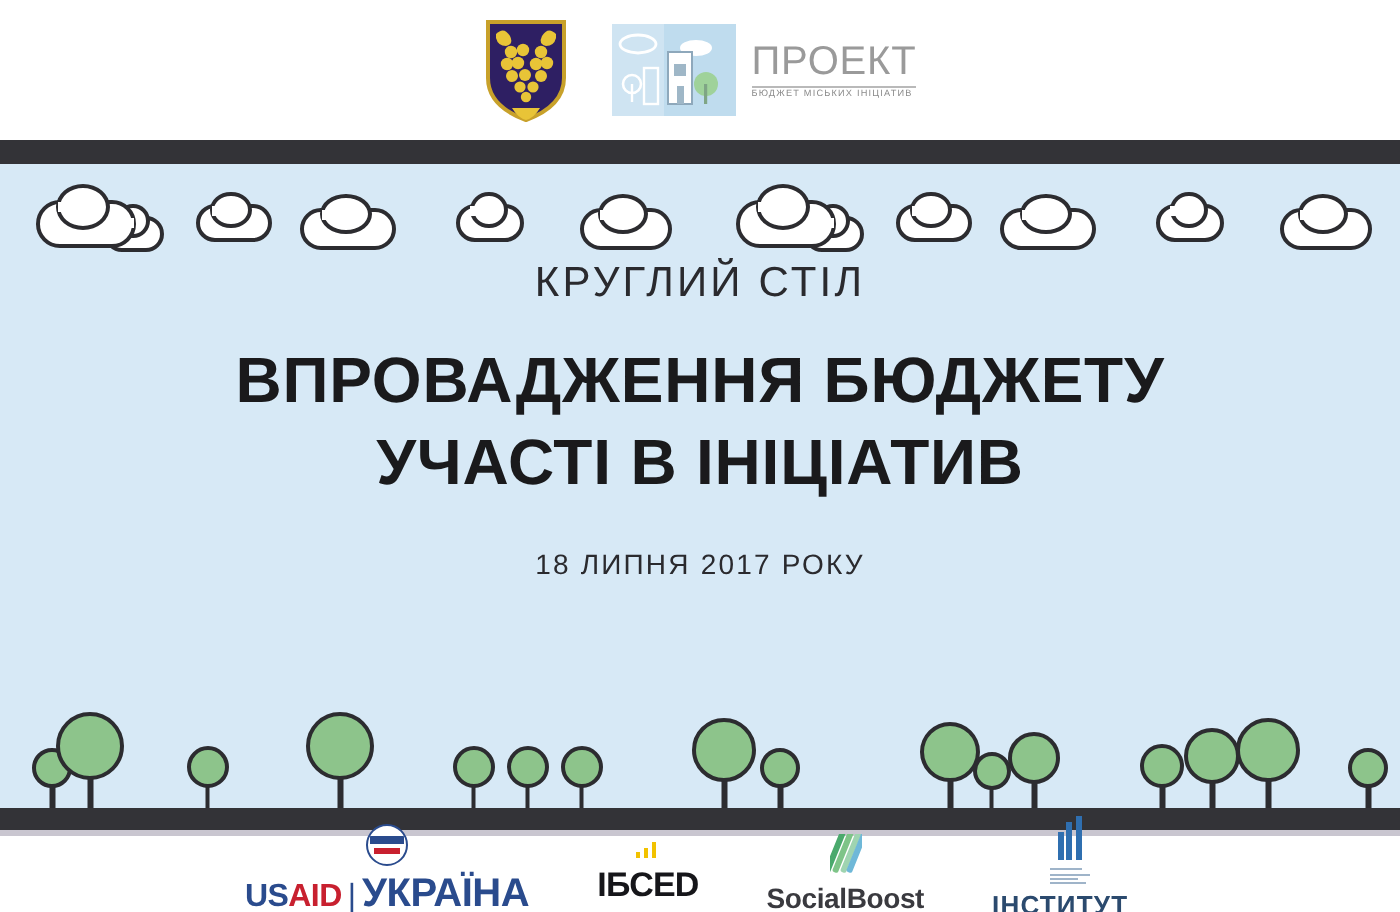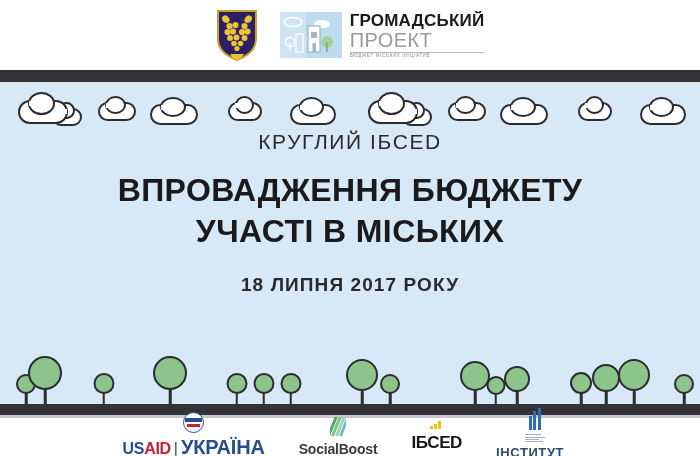--- a/index.html
+++ b/index.html
@@ -128,22 +128,22 @@
   .headline {
     margin-top: 16px;
     font-size: 32px;
     font-weight: bold;
     color: #1a1a1c;
     letter-spacing: .4px;
     line-height: 1.28;
   }
   .datestamp {
     margin-top: 22px;
-    font-size: 19px;
-    font-weight: bold;
+    font-size: 14px;
+    font-weight: normal;
     color: #2a2a2e;
     letter-spacing: 1.1px;
   }
 
   
   .tree-row {
     position: absolute;
     left: 0;
     bottom: 0;
     width: 700px;
@@ -298,21 +298,20 @@
           <rect x="31" y="20" width="6" height="6" fill="#9fb7c7"></rect>
           <rect x="32.5" y="31" width="3.5" height="9" fill="#9fb7c7"></rect>
           <circle cx="47" cy="30" r="6" fill="#9fd29a"></circle>
           <rect x="46" y="30" width="1.6" height="10" fill="#7fa585"></rect>
           <circle cx="10" cy="30" r="4.5" fill="none" stroke="#ffffff" stroke-width="1.3"></circle>
           <rect x="9.4" y="30" width="1.2" height="9" fill="#ffffff"></rect>
           <rect x="16" y="22" width="7" height="18" fill="none" stroke="#ffffff" stroke-width="1.2"></rect>
         </svg>
       </div>
       <div class="gp-text">
-        <div class="gp-line1">ГРОМАДСЬКИЙ</div>
         <div class="gp-line2">ПРОЕКТ</div>
         <div class="gp-rule"></div>
         <div class="gp-sub">БЮДЖЕТ МІСЬКИХ ІНІЦІАТИВ</div>
       </div>
     </div>
   </div>
 
   <div class="divider-dark"></div>
 
   <div class="sky">
@@ -349,24 +348,24 @@
         <div style="position: absolute; background: rgb(255, 255, 255); left: 510.56px; top: 15px; width: 18px; height: 5px; z-index: 2;"></div>
         <div class="cloud" style="left: 578px; top: 12px; width: 30px; height: 15px; border-radius: 15px; z-index: 2;"></div>
         <div class="cloud" style="left: 584.6px; top: 5.7px; width: 15px; height: 14.25px; border-radius: 50%; z-index: 2;"></div>
         <div style="position: absolute; background: rgb(255, 255, 255); left: 585.2px; top: 13px; width: 11px; height: 5px; z-index: 3;"></div>
         <div class="cloud" style="left: 640px; top: 14px; width: 42px; height: 17px; border-radius: 17px; z-index: 1;"></div>
         <div class="cloud" style="left: 649.24px; top: 6.86px; width: 21px; height: 16.15px; border-radius: 50%; z-index: 1;"></div>
         <div style="position: absolute; background: rgb(255, 255, 255); left: 650.08px; top: 15px; width: 17px; height: 5px; z-index: 2;"></div>
       </div>
 
     <div class="center-block" style="top:48px;">
-      <div class="kicker">КРУГЛИЙ ІБСЕD</div>
+      <div class="kicker">КРУГЛИЙ СТІЛ</div>
       <div class="headline">
         <div>ВПРОВАДЖЕННЯ БЮДЖЕТУ</div>
-        <div>УЧАСТІ В МІСЬКИХ</div>
+        <div>УЧАСТІ В ІНІЦІАТИВ</div>
       </div>
       <div class="datestamp">18 ЛИПНЯ 2017 РОКУ</div>
     </div>
 
     <div class="tree-row">
         <div class="tree" style="left: 18px; width: 16px; height: 25.52px;">
           <div class="trunk" style="height: 14px;"></div>
           <div class="crown" style="width: 16px; height: 16px; bottom: 9.52px;"></div>
         </div>
         <div class="tree" style="left: 30px; width: 30px; height: 43.6px;">
@@ -444,39 +443,39 @@
       </div>
       <div class="usaid-word">
         <div class="usaid-row">
           <span class="usaid-us">US</span>
           <span class="usaid-aid">AID</span>
           <span class="usaid-pipe">|</span>
           <span class="usaid-ua">УКРАЇНА</span>
         </div>
         <div class="usaid-tag">ВІД АМЕРИКАНСЬКОГО НАРОДУ</div>
       </div>
+    </div>
+
+    <div class="footer-logo">
+      <span class="ibsed-dots">
+        <i class="d1"></i>
+          <i class="d2"></i>
+          <i class="d3"></i>
+      </span>
+      <span class="ibsed-word">ІБСЕD</span>
     </div>
 
     <div class="footer-logo">
       <span class="sb-mark">
         <span style="left:1px;  background:#4aa96c;"></span>
         <span style="left:5px;  background:#7ec488;"></span>
         <span style="left:9px;  background:#9fd4b0;"></span>
         <span style="left:12.5px;background:#6fb8d8;"></span>
       </span>
       <span class="sb-word">SocialBoost</span>
-    </div>
-
-    <div class="footer-logo">
-      <span class="ibsed-dots">
-        <i class="d1"></i>
-          <i class="d2"></i>
-          <i class="d3"></i>
-      </span>
-      <span class="ibsed-word">ІБСЕD</span>
     </div>
 
     <div class="footer-logo">
       <span class="inst-mark">
         <span style="left:0px;  height:14px;"></span>
         <span style="left:4.4px;height:19px;"></span>
         <span style="left:8.8px;height:22px;"></span>
       </span>
       <span class="inst-leftlines">
         <i style="width:16px;"></i>

